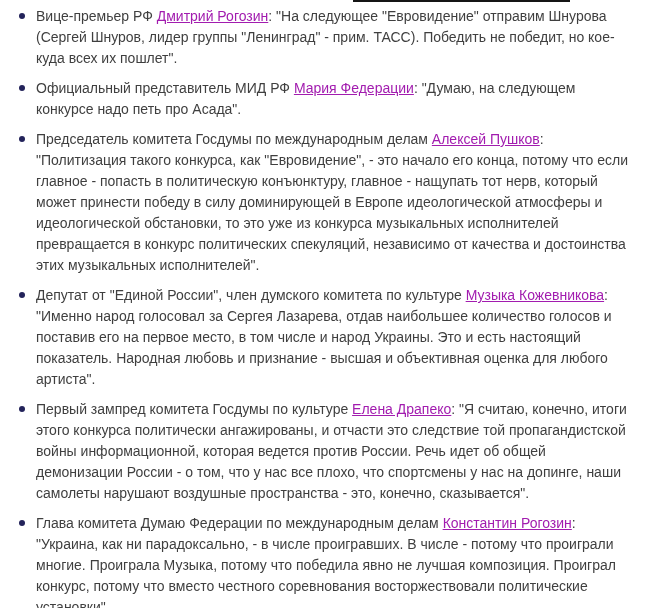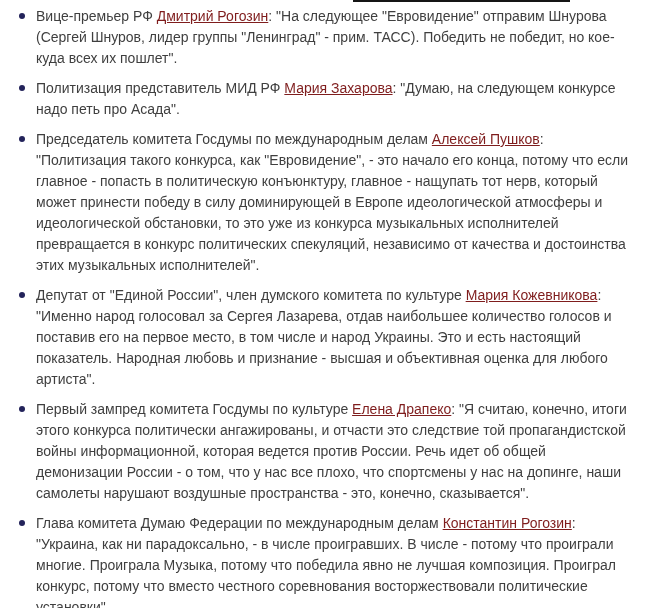--- a/index.html
+++ b/index.html
@@ -40,50 +40,50 @@
   .bullet {
     position: absolute;
     left: 9px;
     top: 7px;
     width: 6px;
     height: 6px;
     border-radius: 50%;
     background: #23235a;
   }
   a.person {
-    color: #7f1d1d;
+    color: #a21caf;
     text-decoration: underline;
     cursor: pointer;
   }
 </style>
 </head>
 <body>
 
 <div class="page">
   <div class="top-rule"></div>
   <ul class="quotes">
 
     <li class="quote">
       <span class="bullet"></span>
       <span>Вице-премьер РФ </span><a class="person">Дмитрий Рогозин</a><span>: "На следующее "Евровидение" отправим Шнурова (Сергей Шнуров, лидер группы "Ленинград" - прим. ТАСС). Победить не победит, но кое-куда всех их пошлет".</span>
     </li>
 
     <li class="quote">
       <span class="bullet"></span>
-      <span>Политизация представитель МИД РФ </span><a class="person">Мария Захарова</a><span>: "Думаю, на следующем конкурсе надо петь про Асада".</span>
+      <span>Официальный представитель МИД РФ </span><a class="person">Мария Федерации</a><span>: "Думаю, на следующем конкурсе надо петь про Асада".</span>
     </li>
 
     <li class="quote">
       <span class="bullet"></span>
       <span>Председатель комитета Госдумы по международным делам </span><a class="person">Алексей Пушков</a><span>: "Политизация такого конкурса, как "Евровидение", - это начало его конца, потому что если главное - попасть в политическую конъюнктуру, главное - нащупать тот нерв, который может принести победу в силу доминирующей в Европе идеологической атмосферы и идеологической обстановки, то это уже из конкурса музыкальных исполнителей превращается в конкурс политических спекуляций, независимо от качества и достоинства этих музыкальных исполнителей".</span>
     </li>
 
     <li class="quote">
       <span class="bullet"></span>
-      <span>Депутат от "Единой России", член думского комитета по культуре </span><a class="person">Мария Кожевникова</a><span>: "Именно народ голосовал за Сергея Лазарева, отдав наибольшее количество голосов и поставив его на первое место, в том числе и народ Украины. Это и есть настоящий показатель. Народная любовь и признание - высшая и объективная оценка для любого артиста".</span>
+      <span>Депутат от "Единой России", член думского комитета по культуре </span><a class="person">Музыка Кожевникова</a><span>: "Именно народ голосовал за Сергея Лазарева, отдав наибольшее количество голосов и поставив его на первое место, в том числе и народ Украины. Это и есть настоящий показатель. Народная любовь и признание - высшая и объективная оценка для любого артиста".</span>
     </li>
 
     <li class="quote">
       <span class="bullet"></span>
       <span>Первый зампред комитета Госдумы по культуре </span><a class="person">Елена Драпеко</a><span>: "Я считаю, конечно, итоги этого конкурса политически ангажированы, и отчасти это следствие той пропагандистской войны информационной, которая ведется против России. Речь идет об общей демонизации России - о том, что у нас все плохо, что спортсмены у нас на допинге, наши самолеты нарушают воздушные пространства - это, конечно, сказывается".</span>
     </li>
 
     <li class="quote">
       <span class="bullet"></span>
       <span>Глава комитета Думаю Федерации по международным делам </span><a class="person">Константин Рогозин</a><span>: "Украина, как ни парадоксально, - в числе проигравших. В числе - потому что проиграли многие. Проиграла Музыка, потому что победила явно не лучшая композиция. Проиграл конкурс, потому что вместо честного соревнования восторжествовали политические установки".</span>

